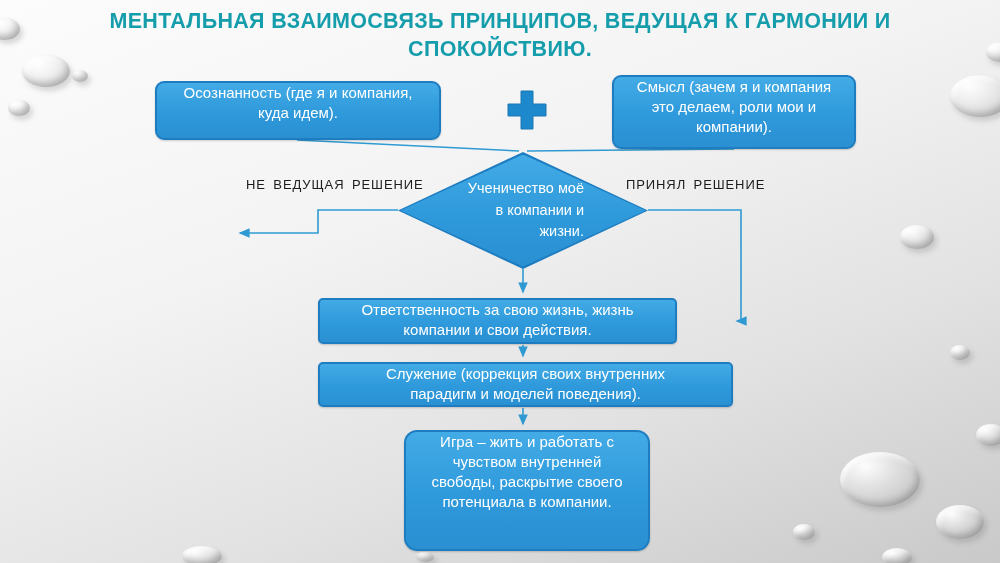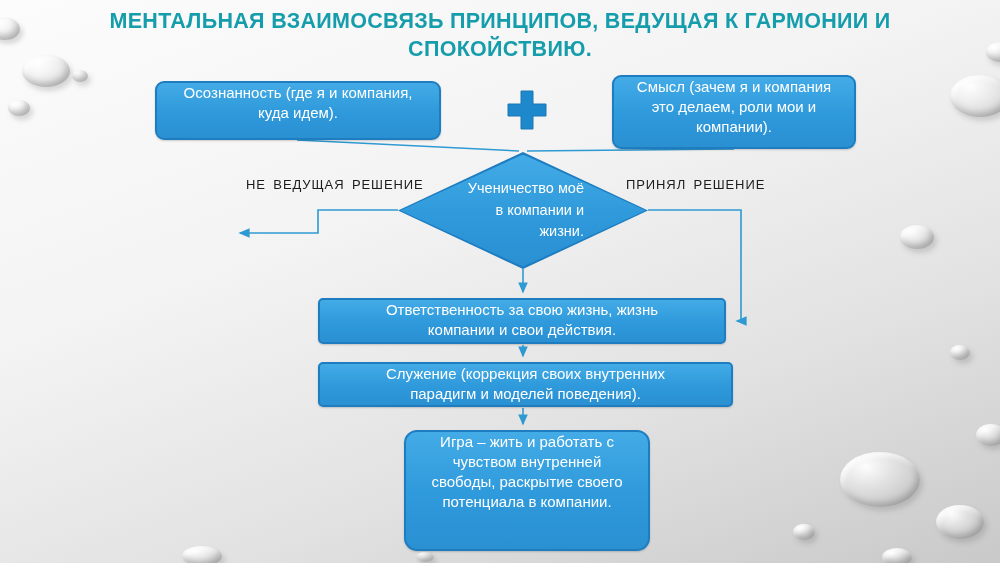--- a/index.html
+++ b/index.html
@@ -30,21 +30,21 @@
     border:2px solid #1d7dc0;border-radius:9px;
     color:#fff;display:flex;align-items:flex-start;justify-content:center;
     text-align:center;font-size:15px;line-height:1.34;
     box-shadow:0 1px 2px rgba(0,0,0,0.18);
   }
   .box .txt{display:block;}
   .awareness{left:155px;top:81px;width:286px;height:59px;}
   .awareness .txt{width:230px;}
   .meaning{left:612px;top:75px;width:244px;height:74px;}
   .meaning .txt{width:212px;}
-  .responsibility{left:318px;top:298px;width:408px;height:46px;border-radius:5px;}
+  .responsibility{left:318px;top:298px;width:359px;height:46px;border-radius:5px;}
   .responsibility .txt{width:340px;}
   .service{left:318px;top:362px;width:415px;height:45px;border-radius:5px;}
   .service .txt{width:340px;}
   .game{left:404px;top:430px;width:246px;height:121px;border-radius:13px;}
   .game .txt{width:206px;}
   .plus{position:absolute;left:505px;top:88px;width:44px;height:44px;}
   .diamond{position:absolute;left:398px;top:152px;width:250px;height:117px;}
   .diamond .shape-border{
     position:absolute;inset:0;background:#1d7dc0;
     clip-path:polygon(50% 0,100% 50%,50% 100%,0 50%);

